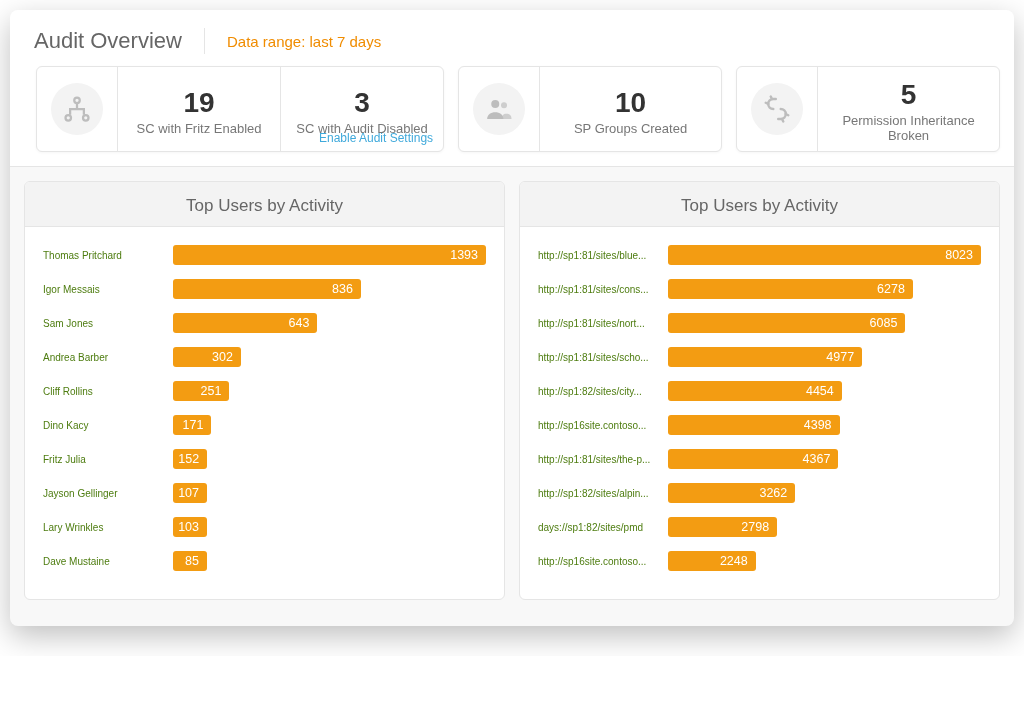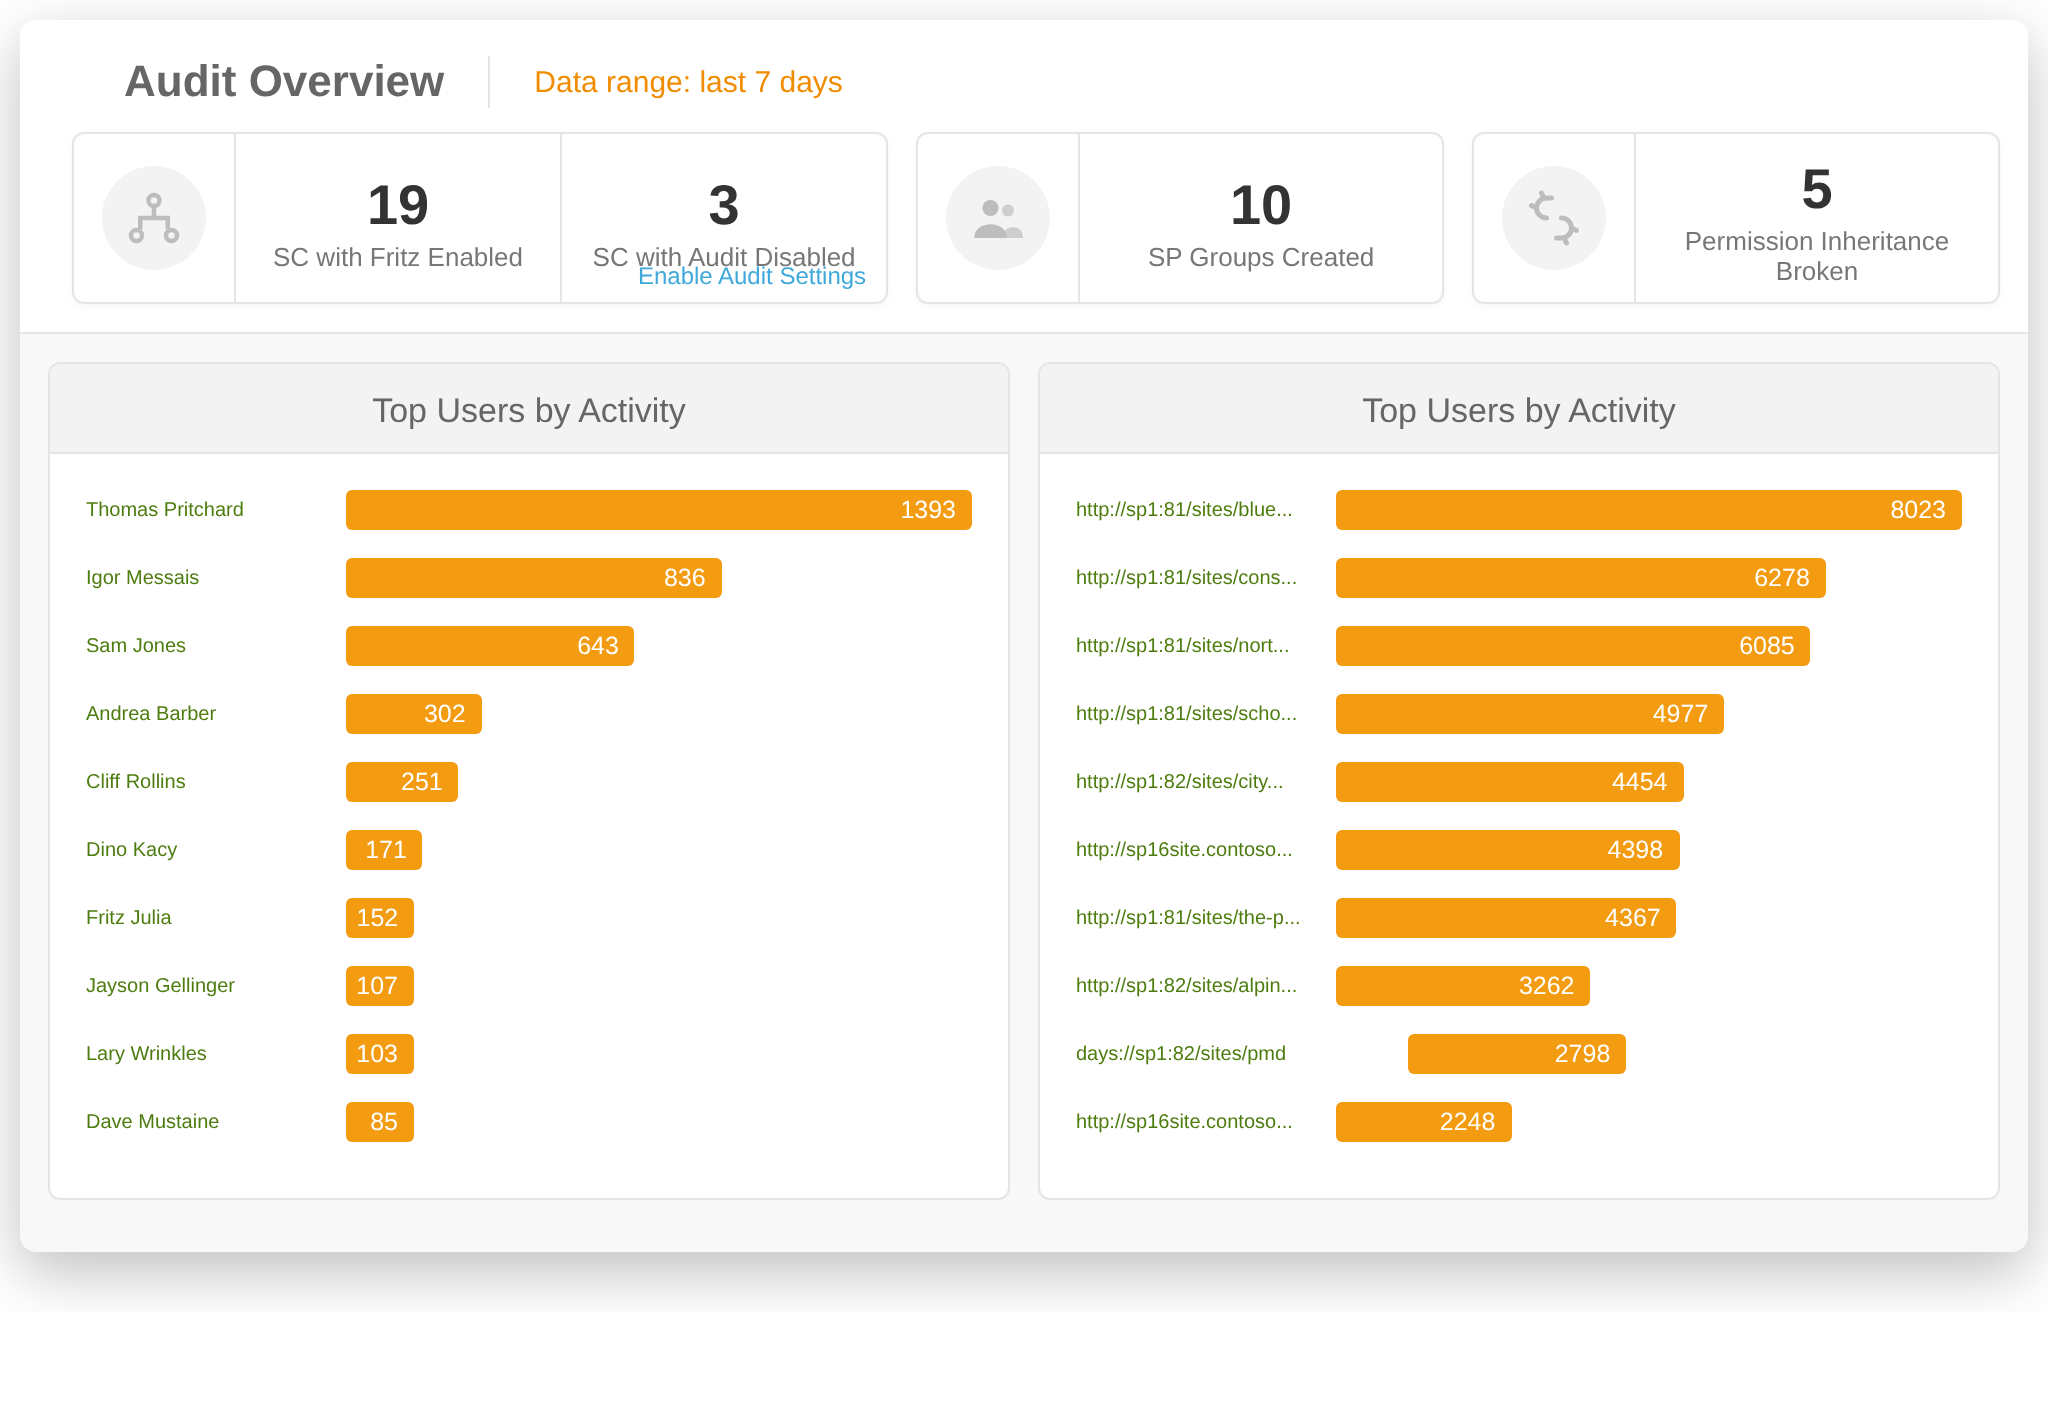--- a/index.html
+++ b/index.html
@@ -27,24 +27,23 @@
     box-shadow: 0 10px 30px rgba(0,0,0,0.25);
     padding: 0 0 12px 0;
   }
   .header {
     display: flex; align-items: center;
     padding: 18px 24px 12px 24px;
     background: #fff;
     border-top-left-radius: 8px; border-top-right-radius: 8px;
   }
   .header .title {
-    font-size: 22px; font-weight: 700; color: #666;
+    font-size: 22px; font-weight: 400; color: #666;
     padding-right: 22px;
     border-right: 1px solid var(--border);
-    margin-left: 28px;
   }
   .header .range {
     padding-left: 22px; font-size: 15px; color: var(--orange-text);
   }
 
   .stats-row {
     display: flex; gap: 14px; padding: 0 14px; background: #fff;
     padding-bottom: 14px;
     border-bottom: 1px solid var(--border);
   }
@@ -289,21 +288,21 @@
           </div>
           <div class="bar-row">
             <div class="bar-label">http://sp1:82/sites/alpin...</div>
             <div class="bar-track">
               <div class="bar-fill" style="width: 40.6581%;">3262</div>
             </div>
           </div>
           <div class="bar-row">
             <div class="bar-label">days://sp1:82/sites/pmd</div>
             <div class="bar-track">
-              <div class="bar-fill" style="width: 34.8747%; margin-left: 36px;">2798</div>
+              <div class="bar-fill" style="width: 34.8747%;">2798</div>
             </div>
           </div>
           <div class="bar-row">
             <div class="bar-label">http://sp16site.contoso...</div>
             <div class="bar-track">
               <div class="bar-fill" style="width: 28.0194%;">2248</div>
             </div>
           </div>
         </div>
     </div>

